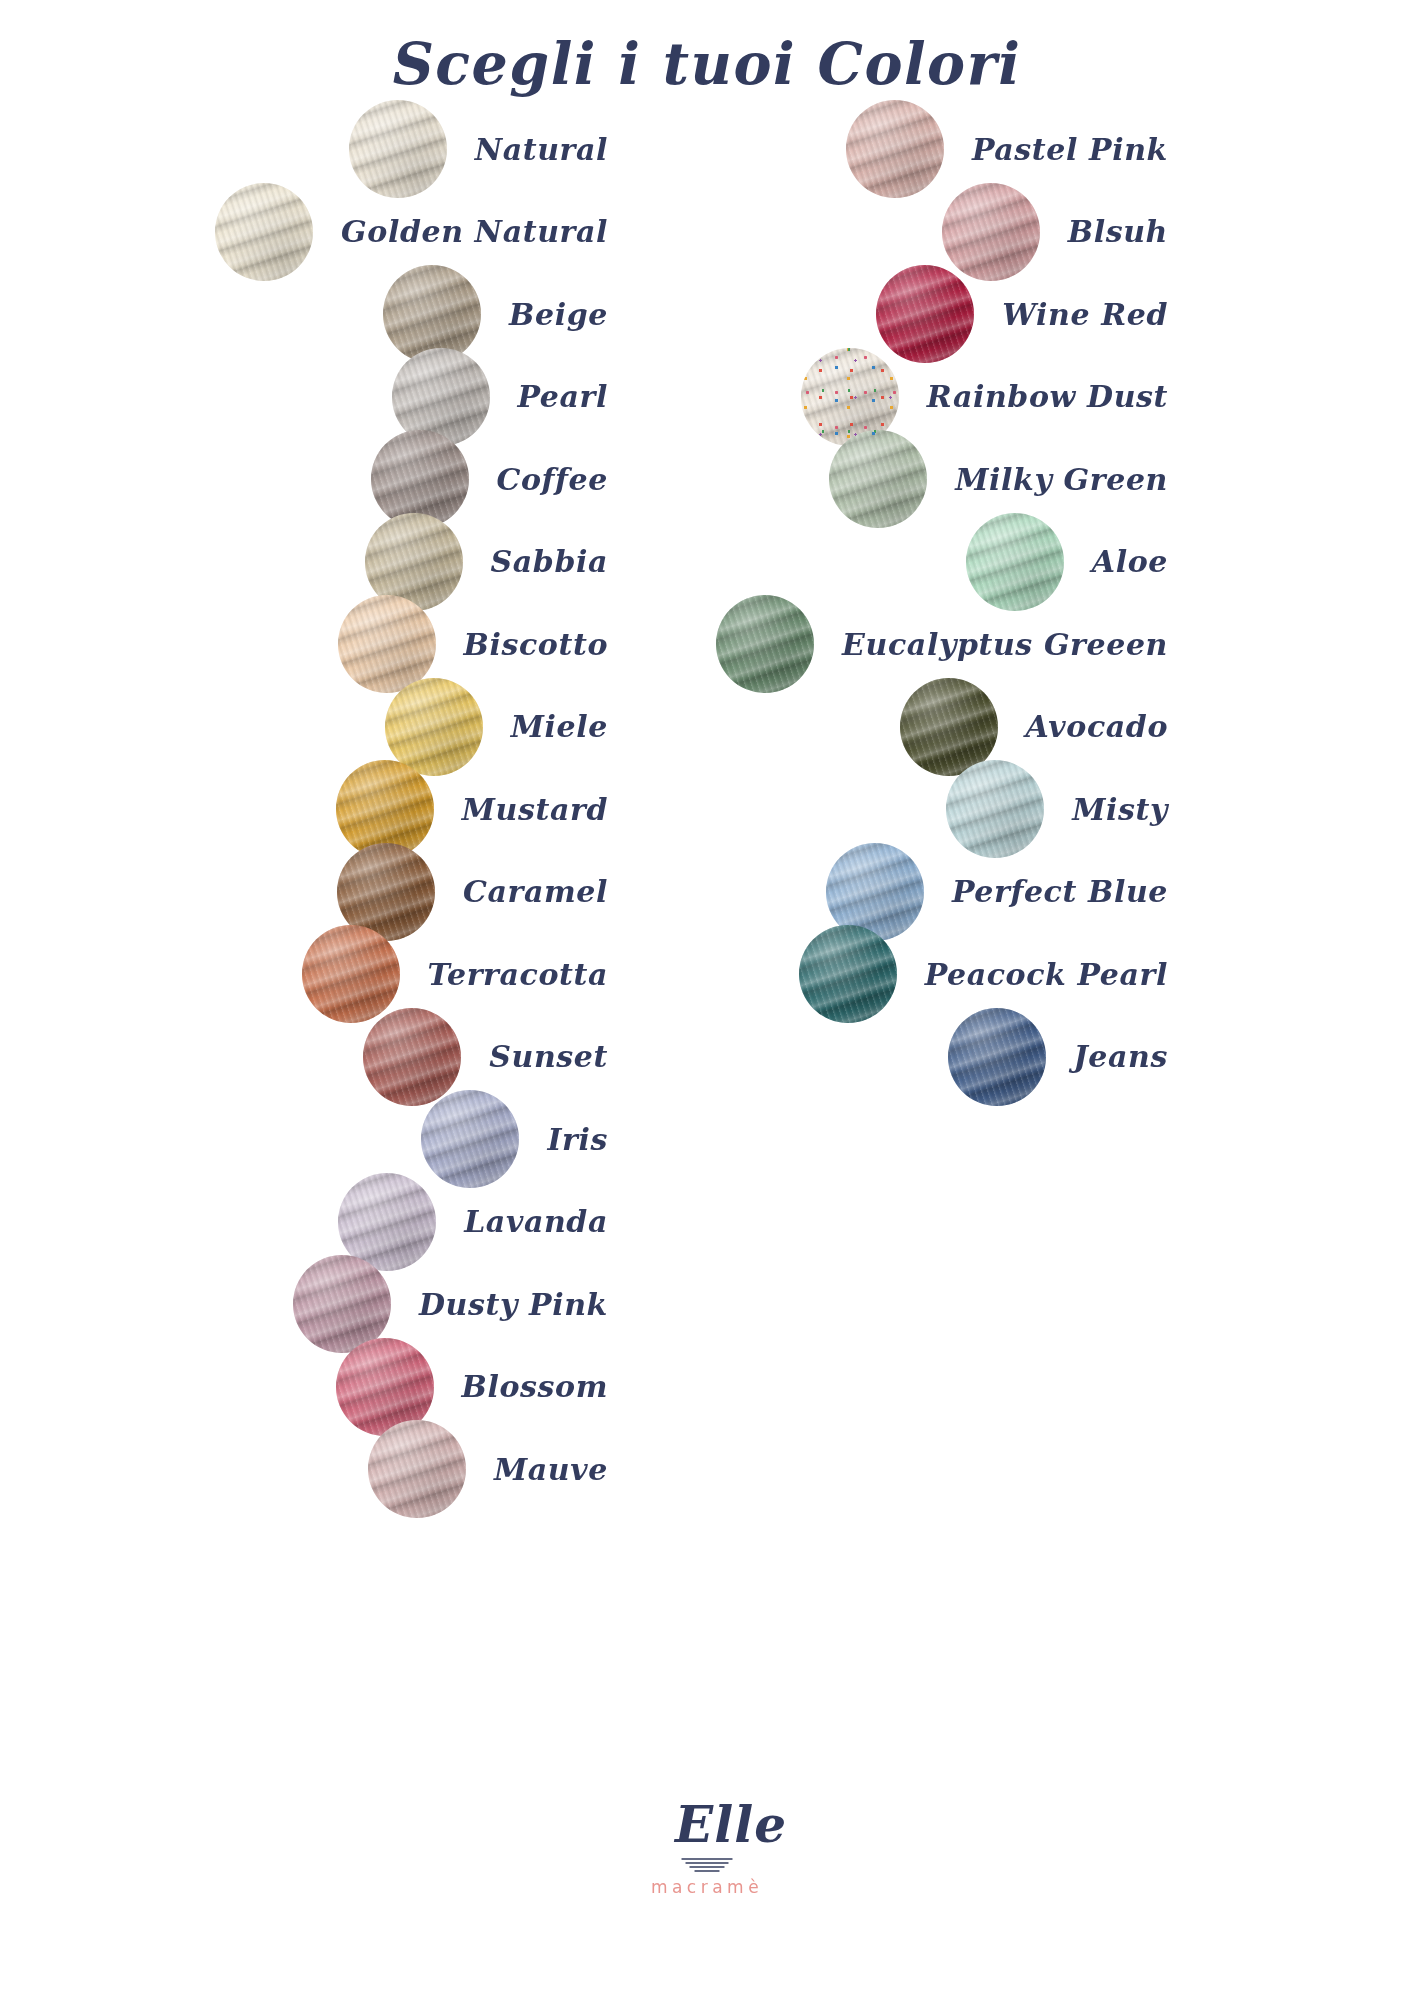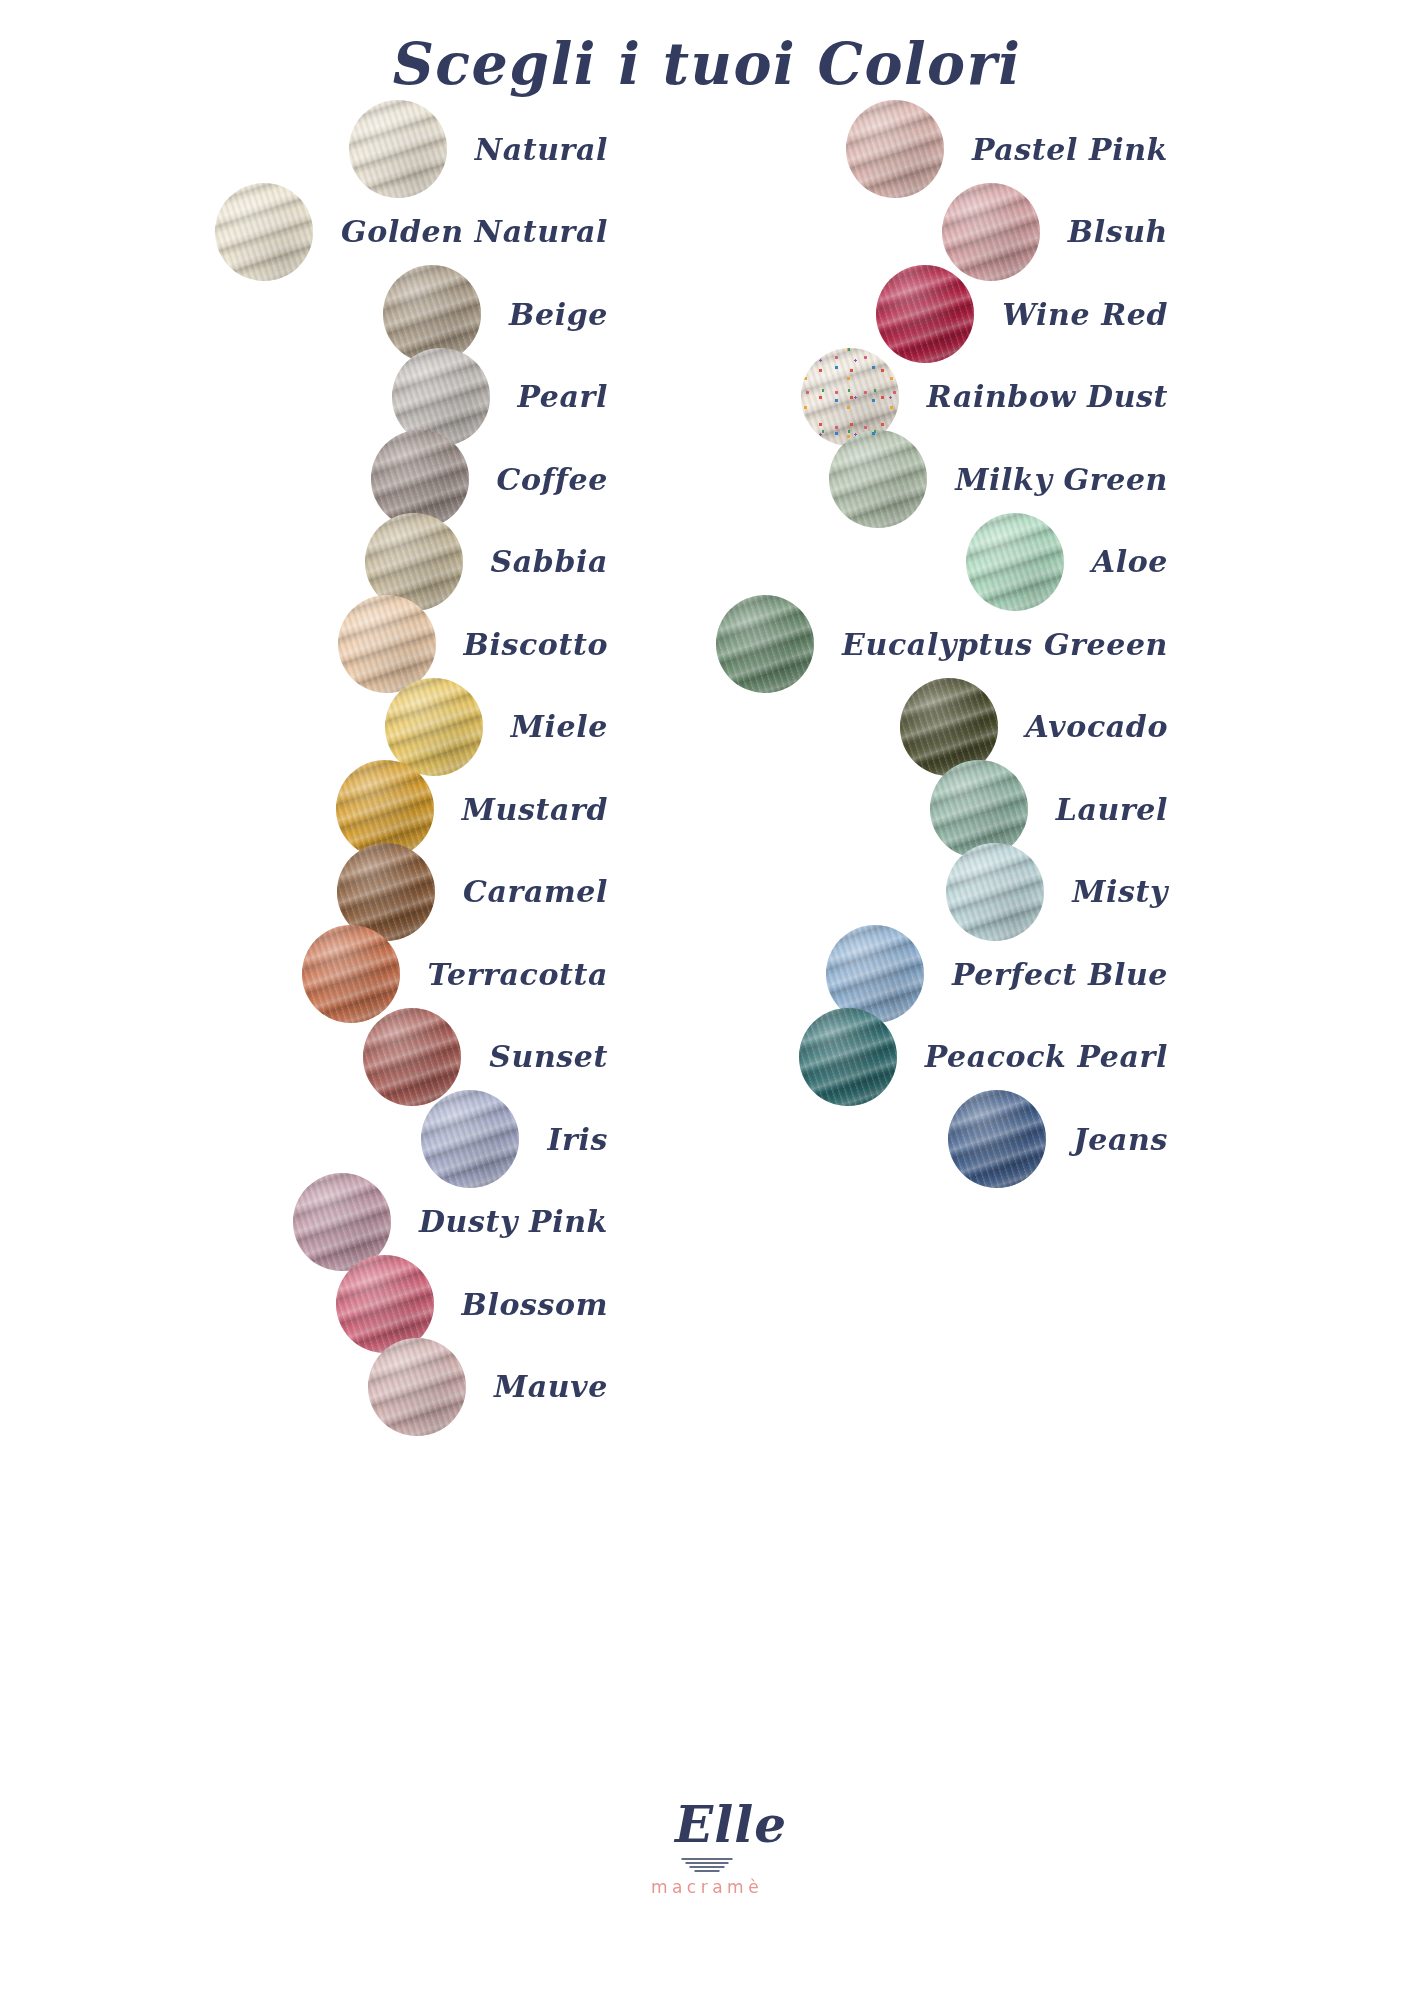--- a/index.html
+++ b/index.html
@@ -208,20 +208,24 @@
       </div>
       <div class="swatch-row">
         <div class="swatch" style="background: rgb(171, 95, 88);"></div>
         <div class="swatch-label">Sunset</div>
       </div>
       <div class="swatch-row">
         <div class="swatch" style="background: rgb(168, 174, 205);"></div>
         <div class="swatch-label">Iris</div>
       </div>
       <div class="swatch-row">
+        <div class="swatch" style="background: rgb(204, 192, 210);"></div>
+        <div class="swatch-label">Lavanda</div>
+      </div>
+      <div class="swatch-row">
         <div class="swatch" style="background: rgb(192, 152, 167);"></div>
         <div class="swatch-label">Dusty Pink</div>
       </div>
       <div class="swatch-row">
         <div class="swatch" style="background: rgb(212, 102, 124);"></div>
         <div class="swatch-label">Blossom</div>
       </div>
       <div class="swatch-row">
         <div class="swatch" style="background: rgb(214, 181, 180);"></div>
         <div class="swatch-label">Mauve</div>
@@ -254,24 +258,20 @@
         <div class="swatch" style="background: rgb(174, 220, 192);"></div>
         <div class="swatch-label">Aloe</div>
       </div>
       <div class="swatch-row">
         <div class="swatch" style="background: rgb(109, 143, 114);"></div>
         <div class="swatch-label">Eucalyptus Greeen</div>
       </div>
       <div class="swatch-row">
         <div class="swatch" style="background: rgb(78, 81, 48);"></div>
         <div class="swatch-label">Avocado</div>
-      </div>
-      <div class="swatch-row">
-        <div class="swatch" style="background: rgb(143, 181, 164);"></div>
-        <div class="swatch-label">Laurel</div>
       </div>
       <div class="swatch-row">
         <div class="swatch" style="background: rgb(187, 214, 217);"></div>
         <div class="swatch-label">Misty</div>
       </div>
       <div class="swatch-row">
         <div class="swatch" style="background: rgb(142, 177, 212);"></div>
         <div class="swatch-label">Perfect Blue</div>
       </div>
       <div class="swatch-row">

